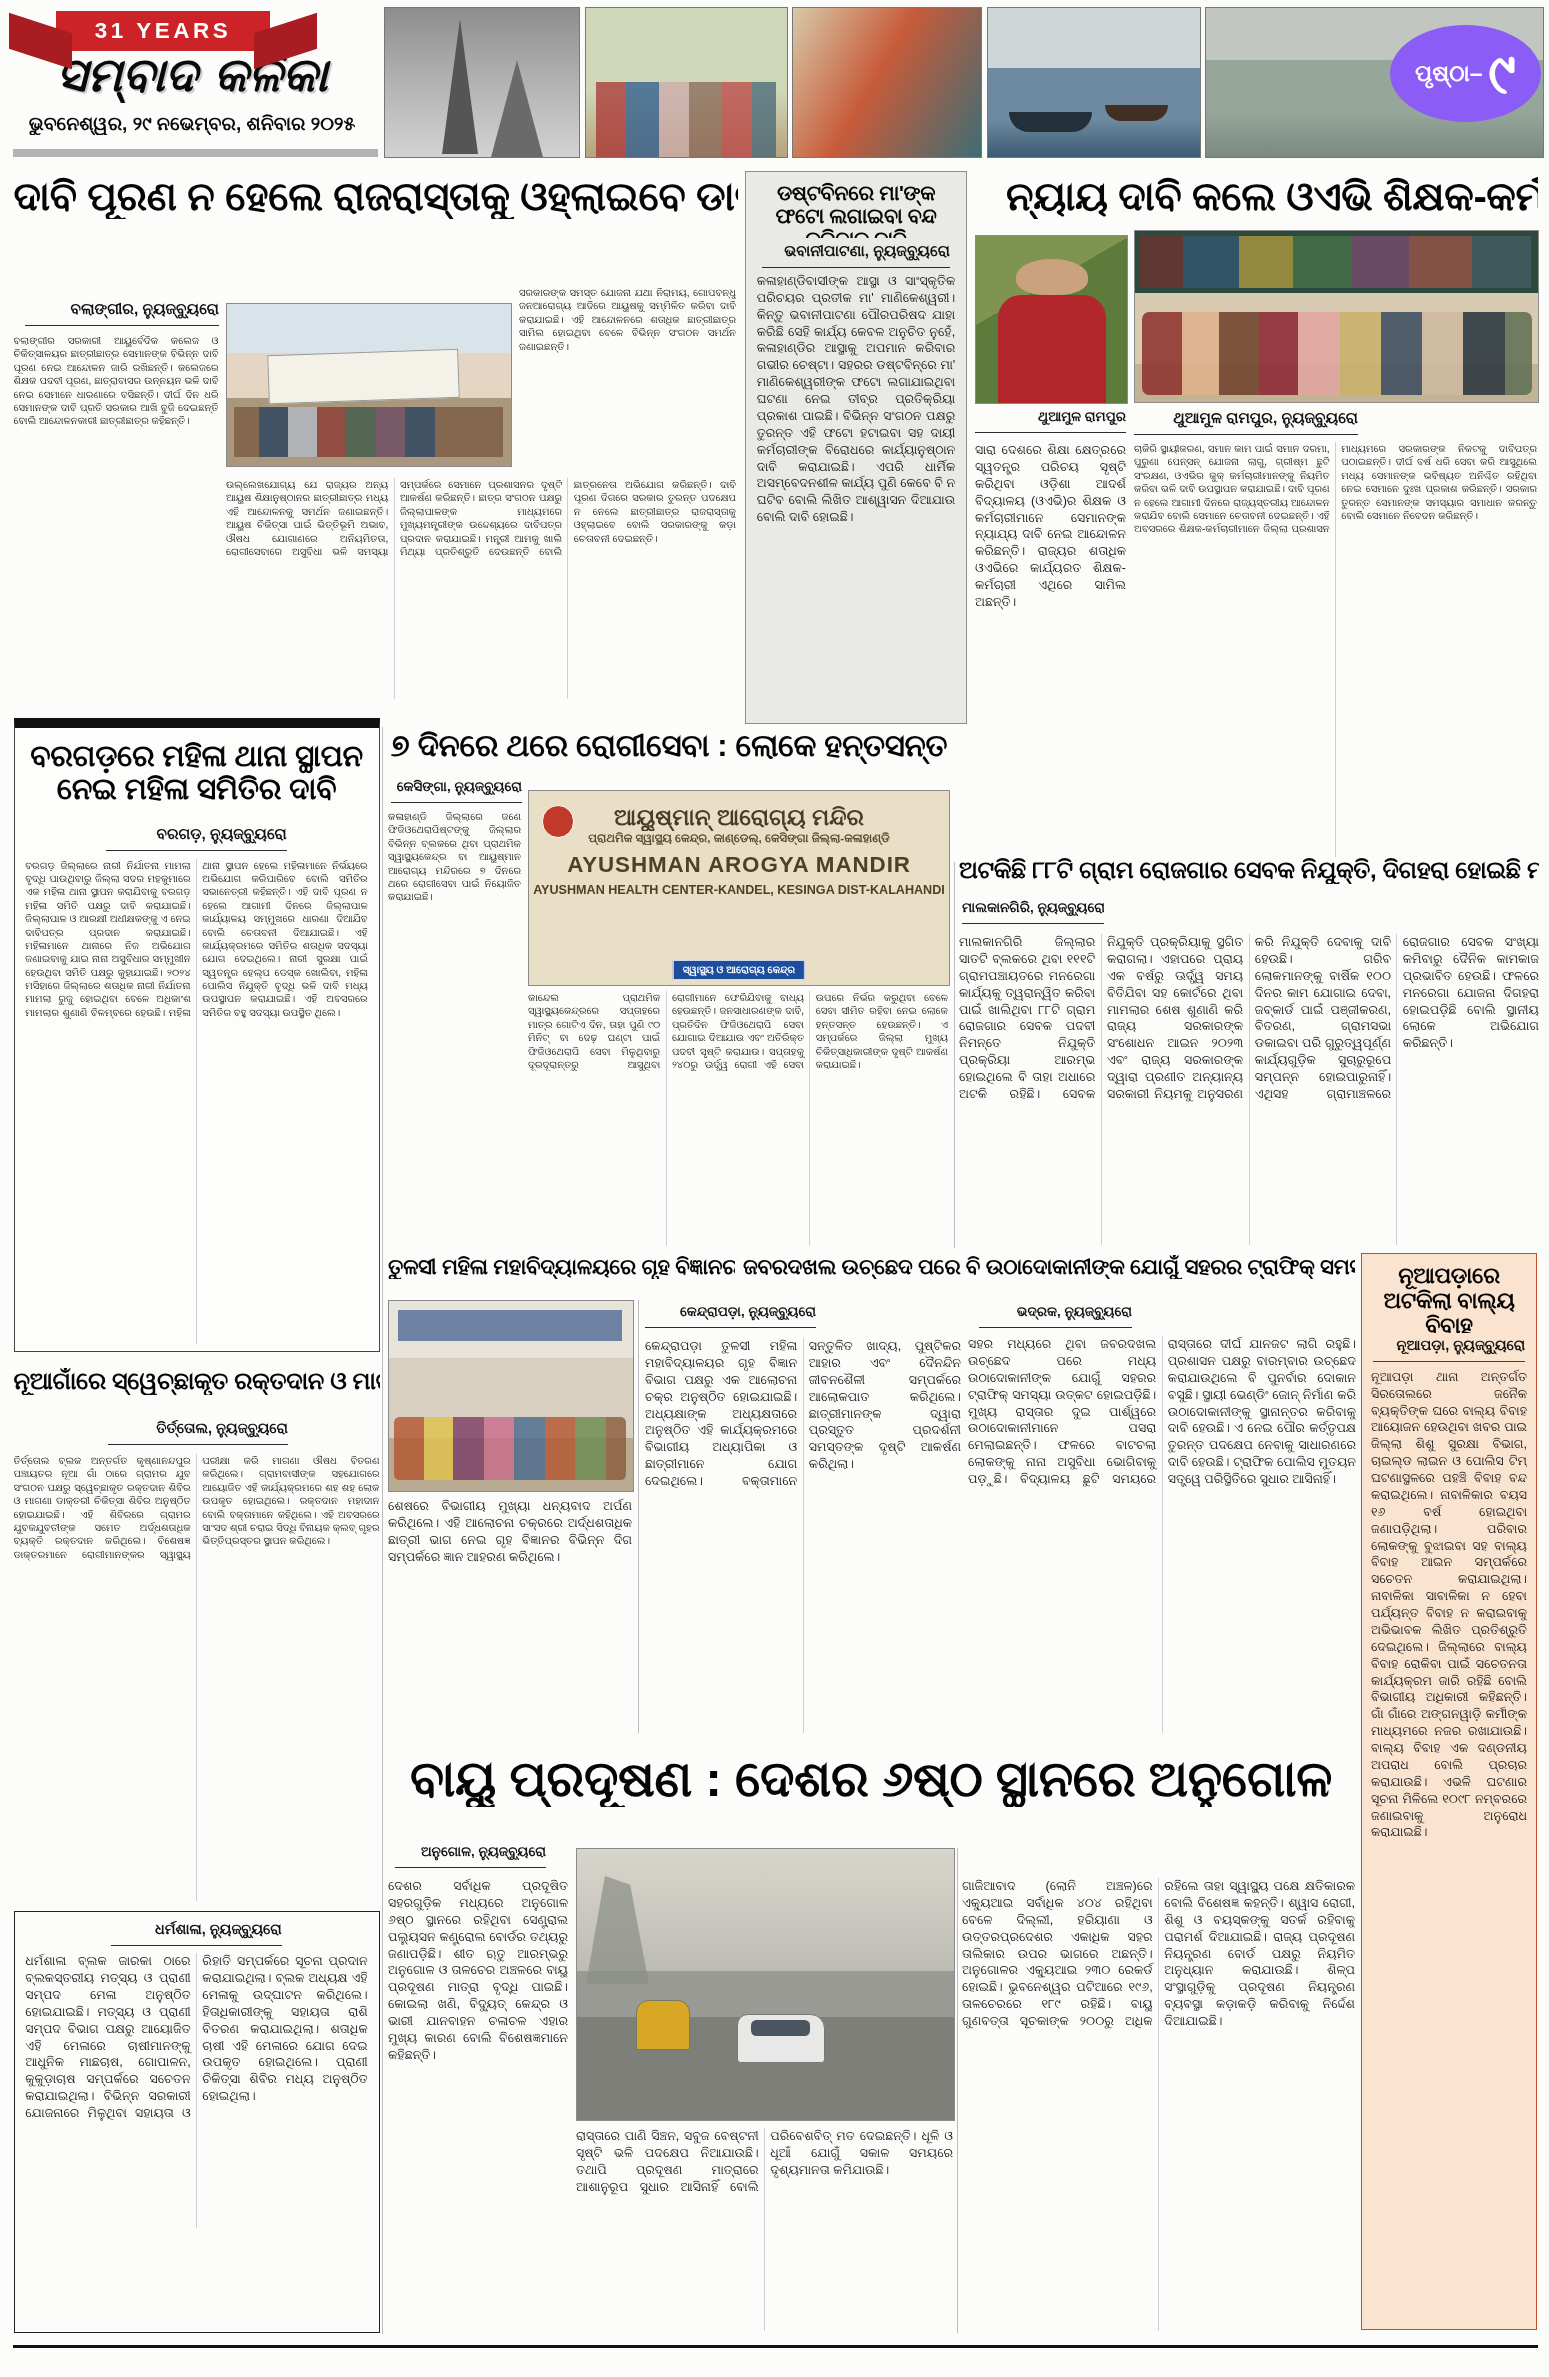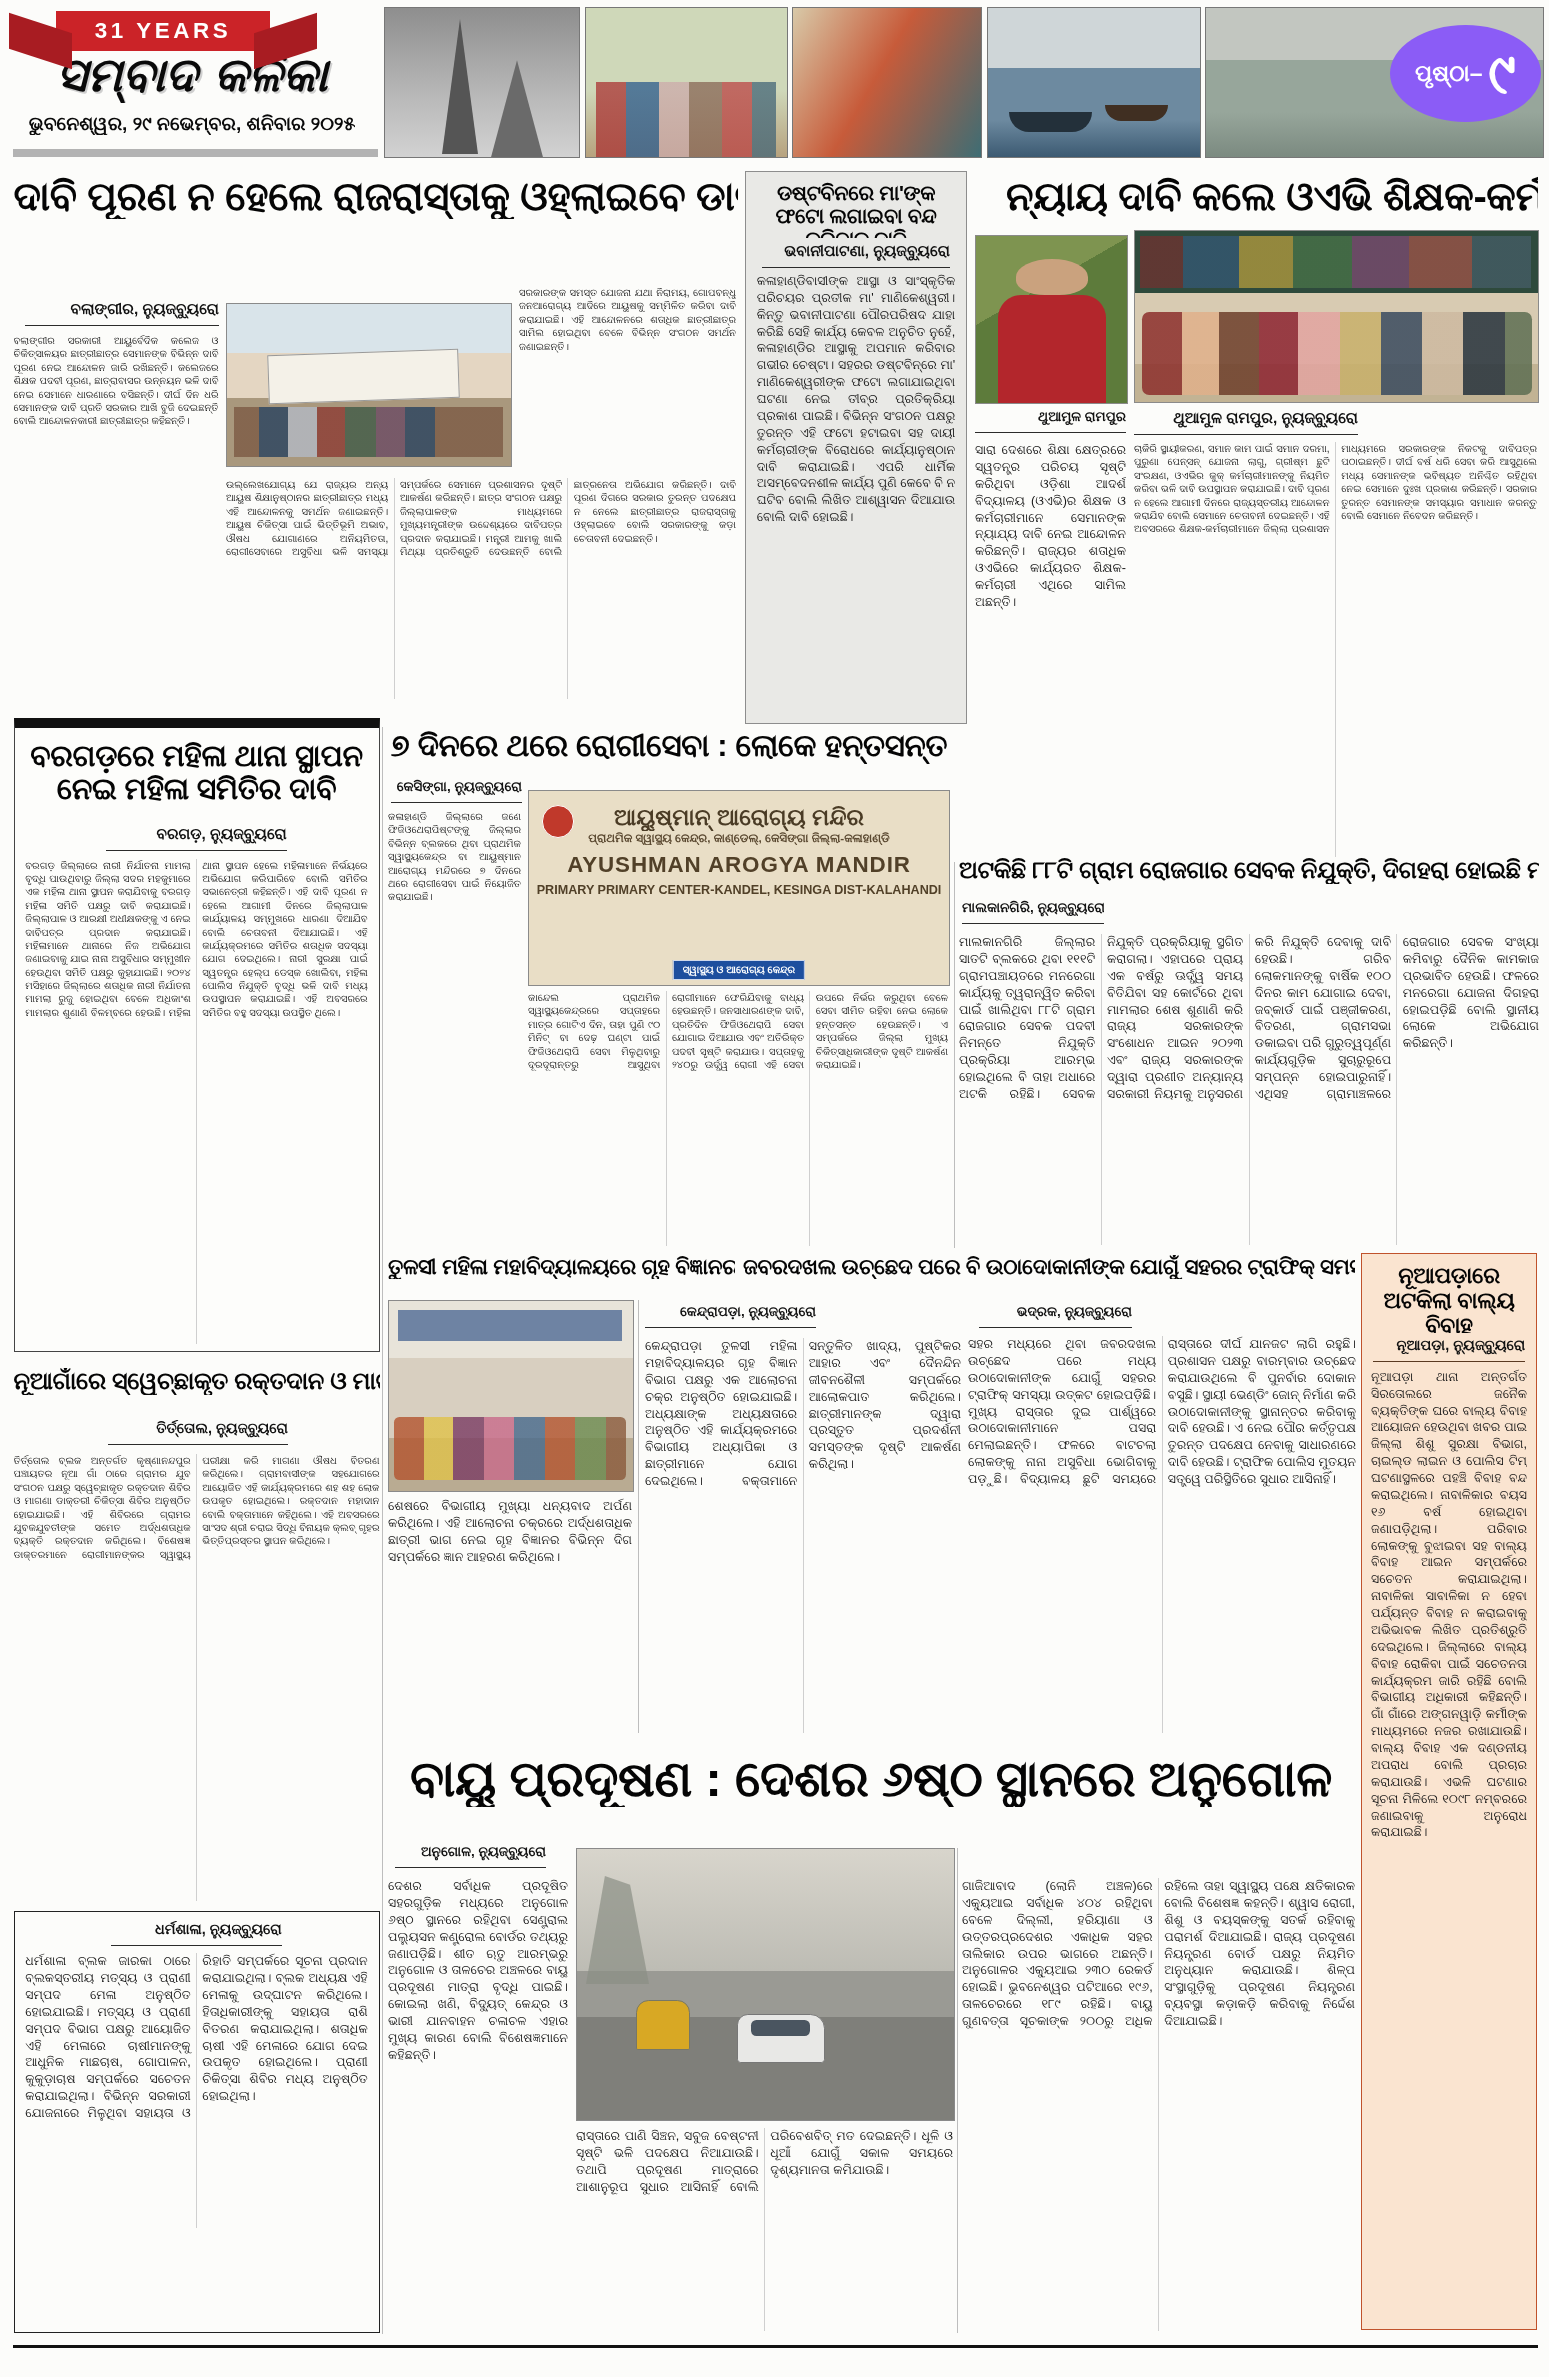--- a/index.html
+++ b/index.html
@@ -123,21 +123,21 @@
 
   <div>
     <div class="abs hl hl1" style="left:388px;top:729px;width:562px;font-size:31px;">୭ ଦିନରେ ଥରେ ରୋଗୀସେବା : ଲୋକେ ହନ୍ତସନ୍ତ</div>
     <div class="abs byline" style="left:391px;top:779px;width:131px;font-size:13.5px;">କେସିଙ୍ଗା, ନ୍ୟୁଜ୍‌ବ୍ୟୁରୋ</div>
     <div class="abs body" style="left:388px;top:810px;width:133px;height:436px;font-size:10px;">କଳାହାଣ୍ଡି ଜିଲ୍ଲାରେ ଜଣେ ଫିଜିଓଥେରାପିଷ୍ଟଙ୍କୁ ଜିଲ୍ଲାର ବିଭିନ୍ନ ବ୍ଲକରେ ଥିବା ପ୍ରାଥମିକ ସ୍ୱାସ୍ଥ୍ୟକେନ୍ଦ୍ର ବା ଆୟୁଷ୍ମାନ ଆରୋଗ୍ୟ ମନ୍ଦିରରେ ୭ ଦିନରେ ଥରେ ରୋଗୀସେବା ପାଇଁ ନିୟୋଜିତ କରାଯାଇଛି।</div>
     <div class="photo" style="left:528px;top:790px;width:420px;height:194px;background:#e9dec6;">
       <div style="position:absolute;left:12.6px;top:14.4px;width:30.5px;height:30.5px;background:#c0392b;border-radius:50%;border:1.8px solid #fff;"></div>
       <div class="sign-odia1" style="margin-top:12.6px;">ଆୟୁଷ୍ମାନ୍ ଆରୋଗ୍ୟ ମନ୍ଦିର</div>
       <div class="sign-odia2" style="margin-top:0;">ପ୍ରାଥମିକ ସ୍ୱାସ୍ଥ୍ୟ କେନ୍ଦ୍ର, କାଣ୍ଡେଲ୍, କେସିଙ୍ଗା ଜିଲ୍ଲା-କଳାହାଣ୍ଡି</div>
       <div class="sign-en1" style="margin-top:7.2px;">AYUSHMAN AROGYA MANDIR</div>
-      <div class="sign-en2" style="margin-top:5.4px;">PRIMARY PRIMARY CENTER-KANDEL, KESINGA DIST-KALAHANDI</div>
+      <div class="sign-en2" style="margin-top:5.4px;">AYUSHMAN HEALTH CENTER-KANDEL, KESINGA DIST-KALAHANDI</div>
       <div class="board">ସ୍ୱାସ୍ଥ୍ୟ ଓ ଆରୋଗ୍ୟ କେନ୍ଦ୍ର</div>
     </div>
     <div class="abs body cols3" style="left:528px;top:991px;width:420px;height:255px;">କାନ୍ଦେଲ ପ୍ରାଥମିକ ସ୍ୱାସ୍ଥ୍ୟକେନ୍ଦ୍ରରେ ସପ୍ତାହରେ ମାତ୍ର ଗୋଟିଏ ଦିନ, ତାହା ପୁଣି ୯୦ ମିନିଟ୍ ବା ଦେଢ଼ ଘଣ୍ଟା ପାଇଁ ଫିଜିଓଥେରାପି ସେବା ମିଳୁଥିବାରୁ ଦୂରଦୂରାନ୍ତରୁ ଆସୁଥିବା ରୋଗୀମାନେ ଫେରିଯିବାକୁ ବାଧ୍ୟ ହେଉଛନ୍ତି। ଜନସାଧାରଣଙ୍କ ଦାବି, ପ୍ରତିଦିନ ଫିଜିଓଥେରାପି ସେବା ଯୋଗାଇ ଦିଆଯାଉ ଏବଂ ଅତିରିକ୍ତ ପଦବୀ ସୃଷ୍ଟି କରାଯାଉ। ସପ୍ତାହକୁ ୨୪୦ରୁ ଊର୍ଦ୍ଧ୍ୱ ରୋଗୀ ଏହି ସେବା ଉପରେ ନିର୍ଭର କରୁଥିବା ବେଳେ ସେବା ସୀମିତ ରହିବା ନେଇ ଲୋକେ ହନ୍ତସନ୍ତ ହେଉଛନ୍ତି। ଏ ସମ୍ପର୍କରେ ଜିଲ୍ଲା ମୁଖ୍ୟ ଚିକିତ୍ସାଧିକାରୀଙ୍କ ଦୃଷ୍ଟି ଆକର୍ଷଣ କରାଯାଇଛି।</div>
   </div>
 
   <div>
     <div class="abs hl hl1" style="left:959px;top:857px;width:580px;font-size:24px;">ଅଟକିଛି ୮୮ଟି ଗ୍ରାମ ରୋଜଗାର ସେବକ ନିଯୁକ୍ତି, ଦିଗହରା ହୋଇଛି ମନରେଗା</div>
     <div class="abs byline" style="left:962px;top:900px;width:142px;font-size:13.5px;background:#fcfcfa;z-index:2;">ମାଲକାନଗିରି, ନ୍ୟୁଜ୍‌ବ୍ୟୁରୋ</div>
     <div class="abs body cols4" style="left:959px;top:934px;width:580px;height:311px;font-size:12.6px;">ମାଲକାନଗିରି ଜିଲ୍ଲାର ସାତଟି ବ୍ଲକରେ ଥିବା ୧୧୧ଟି ଗ୍ରାମପଞ୍ଚାୟତରେ ମନରେଗା କାର୍ଯ୍ୟକୁ ତ୍ୱରାନ୍ୱିତ କରିବା ପାଇଁ ଖାଲିଥିବା ୮୮ଟି ଗ୍ରାମ ରୋଜଗାର ସେବକ ପଦବୀ ନିମନ୍ତେ ନିଯୁକ୍ତି ପ୍ରକ୍ରିୟା ଆରମ୍ଭ ହୋଇଥିଲେ ବି ତାହା ଅଧାରେ ଅଟକି ରହିଛି। ସେବକ ନିଯୁକ୍ତି ପ୍ରକ୍ରିୟାକୁ ସ୍ଥଗିତ କରାଗଲା। ଏହାପରେ ପ୍ରାୟ ଏକ ବର୍ଷରୁ ଊର୍ଦ୍ଧ୍ୱ ସମୟ ବିତିଯିବା ସହ କୋର୍ଟରେ ଥିବା ମାମଲାର ଶେଷ ଶୁଣାଣି କରି ରାଜ୍ୟ ସରକାରଙ୍କ ସଂଶୋଧନ ଆଇନ ୨୦୨୩ ଏବଂ ରାଜ୍ୟ ସରକାରଙ୍କ ଦ୍ୱାରା ପ୍ରଣୀତ ଅନ୍ୟାନ୍ୟ ସରକାରୀ ନିୟମକୁ ଅନୁସରଣ କରି ନିଯୁକ୍ତି ଦେବାକୁ ଦାବି ହେଉଛି। ଗରିବ ଲୋକମାନଙ୍କୁ ବାର୍ଷିକ ୧୦୦ ଦିନର କାମ ଯୋଗାଇ ଦେବା, ଜବ୍‌କାର୍ଡ ପାଇଁ ପଞ୍ଜୀକରଣ, ବିତରଣ, ଗ୍ରାମସଭା ଡକାଇବା ପରି ଗୁରୁତ୍ୱପୂର୍ଣ୍ଣ କାର୍ଯ୍ୟଗୁଡ଼ିକ ସୁଚାରୁରୂପେ ସମ୍ପନ୍ନ ହୋଇପାରୁନାହିଁ। ଏଥିସହ ଗ୍ରାମାଞ୍ଚଳରେ ରୋଜଗାର ସେବକ ସଂଖ୍ୟା କମିବାରୁ ଦୈନିକ କାମକାଜ ପ୍ରଭାବିତ ହେଉଛି। ଫଳରେ ମନରେଗା ଯୋଜନା ଦିଗହରା ହୋଇପଡ଼ିଛି ବୋଲି ସ୍ଥାନୀୟ ଲୋକେ ଅଭିଯୋଗ କରିଛନ୍ତି।</div>
   </div>

